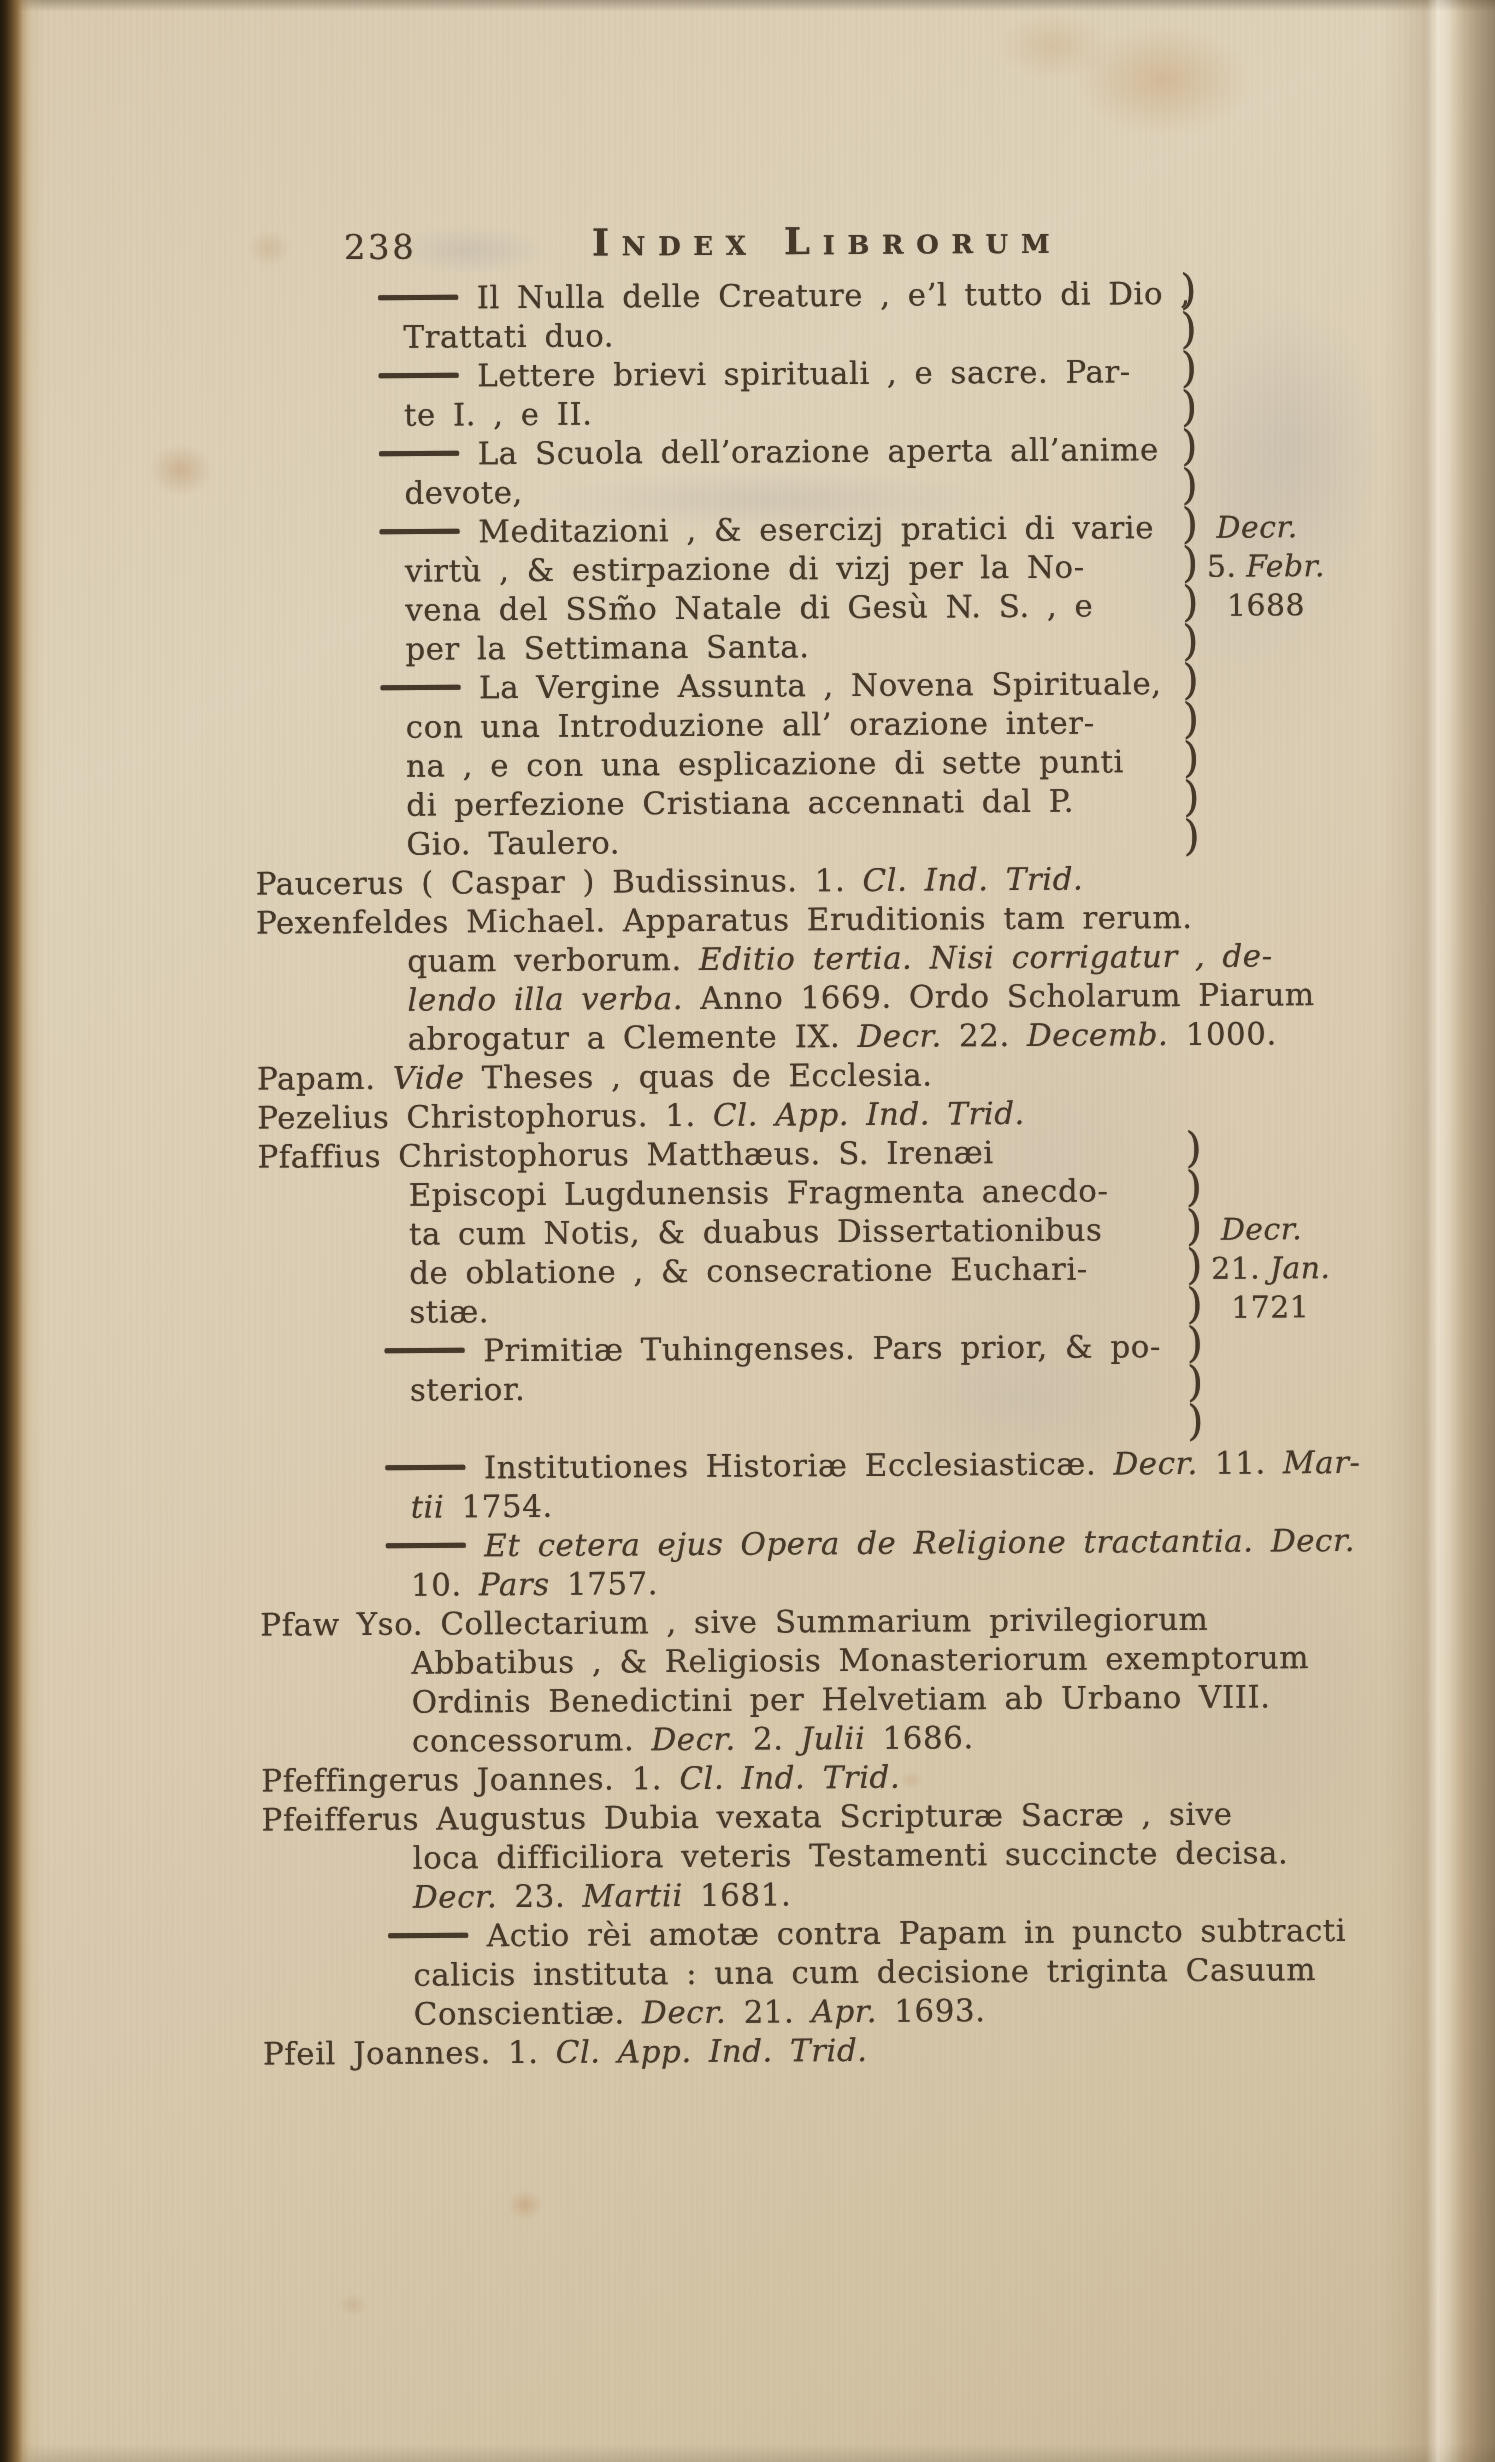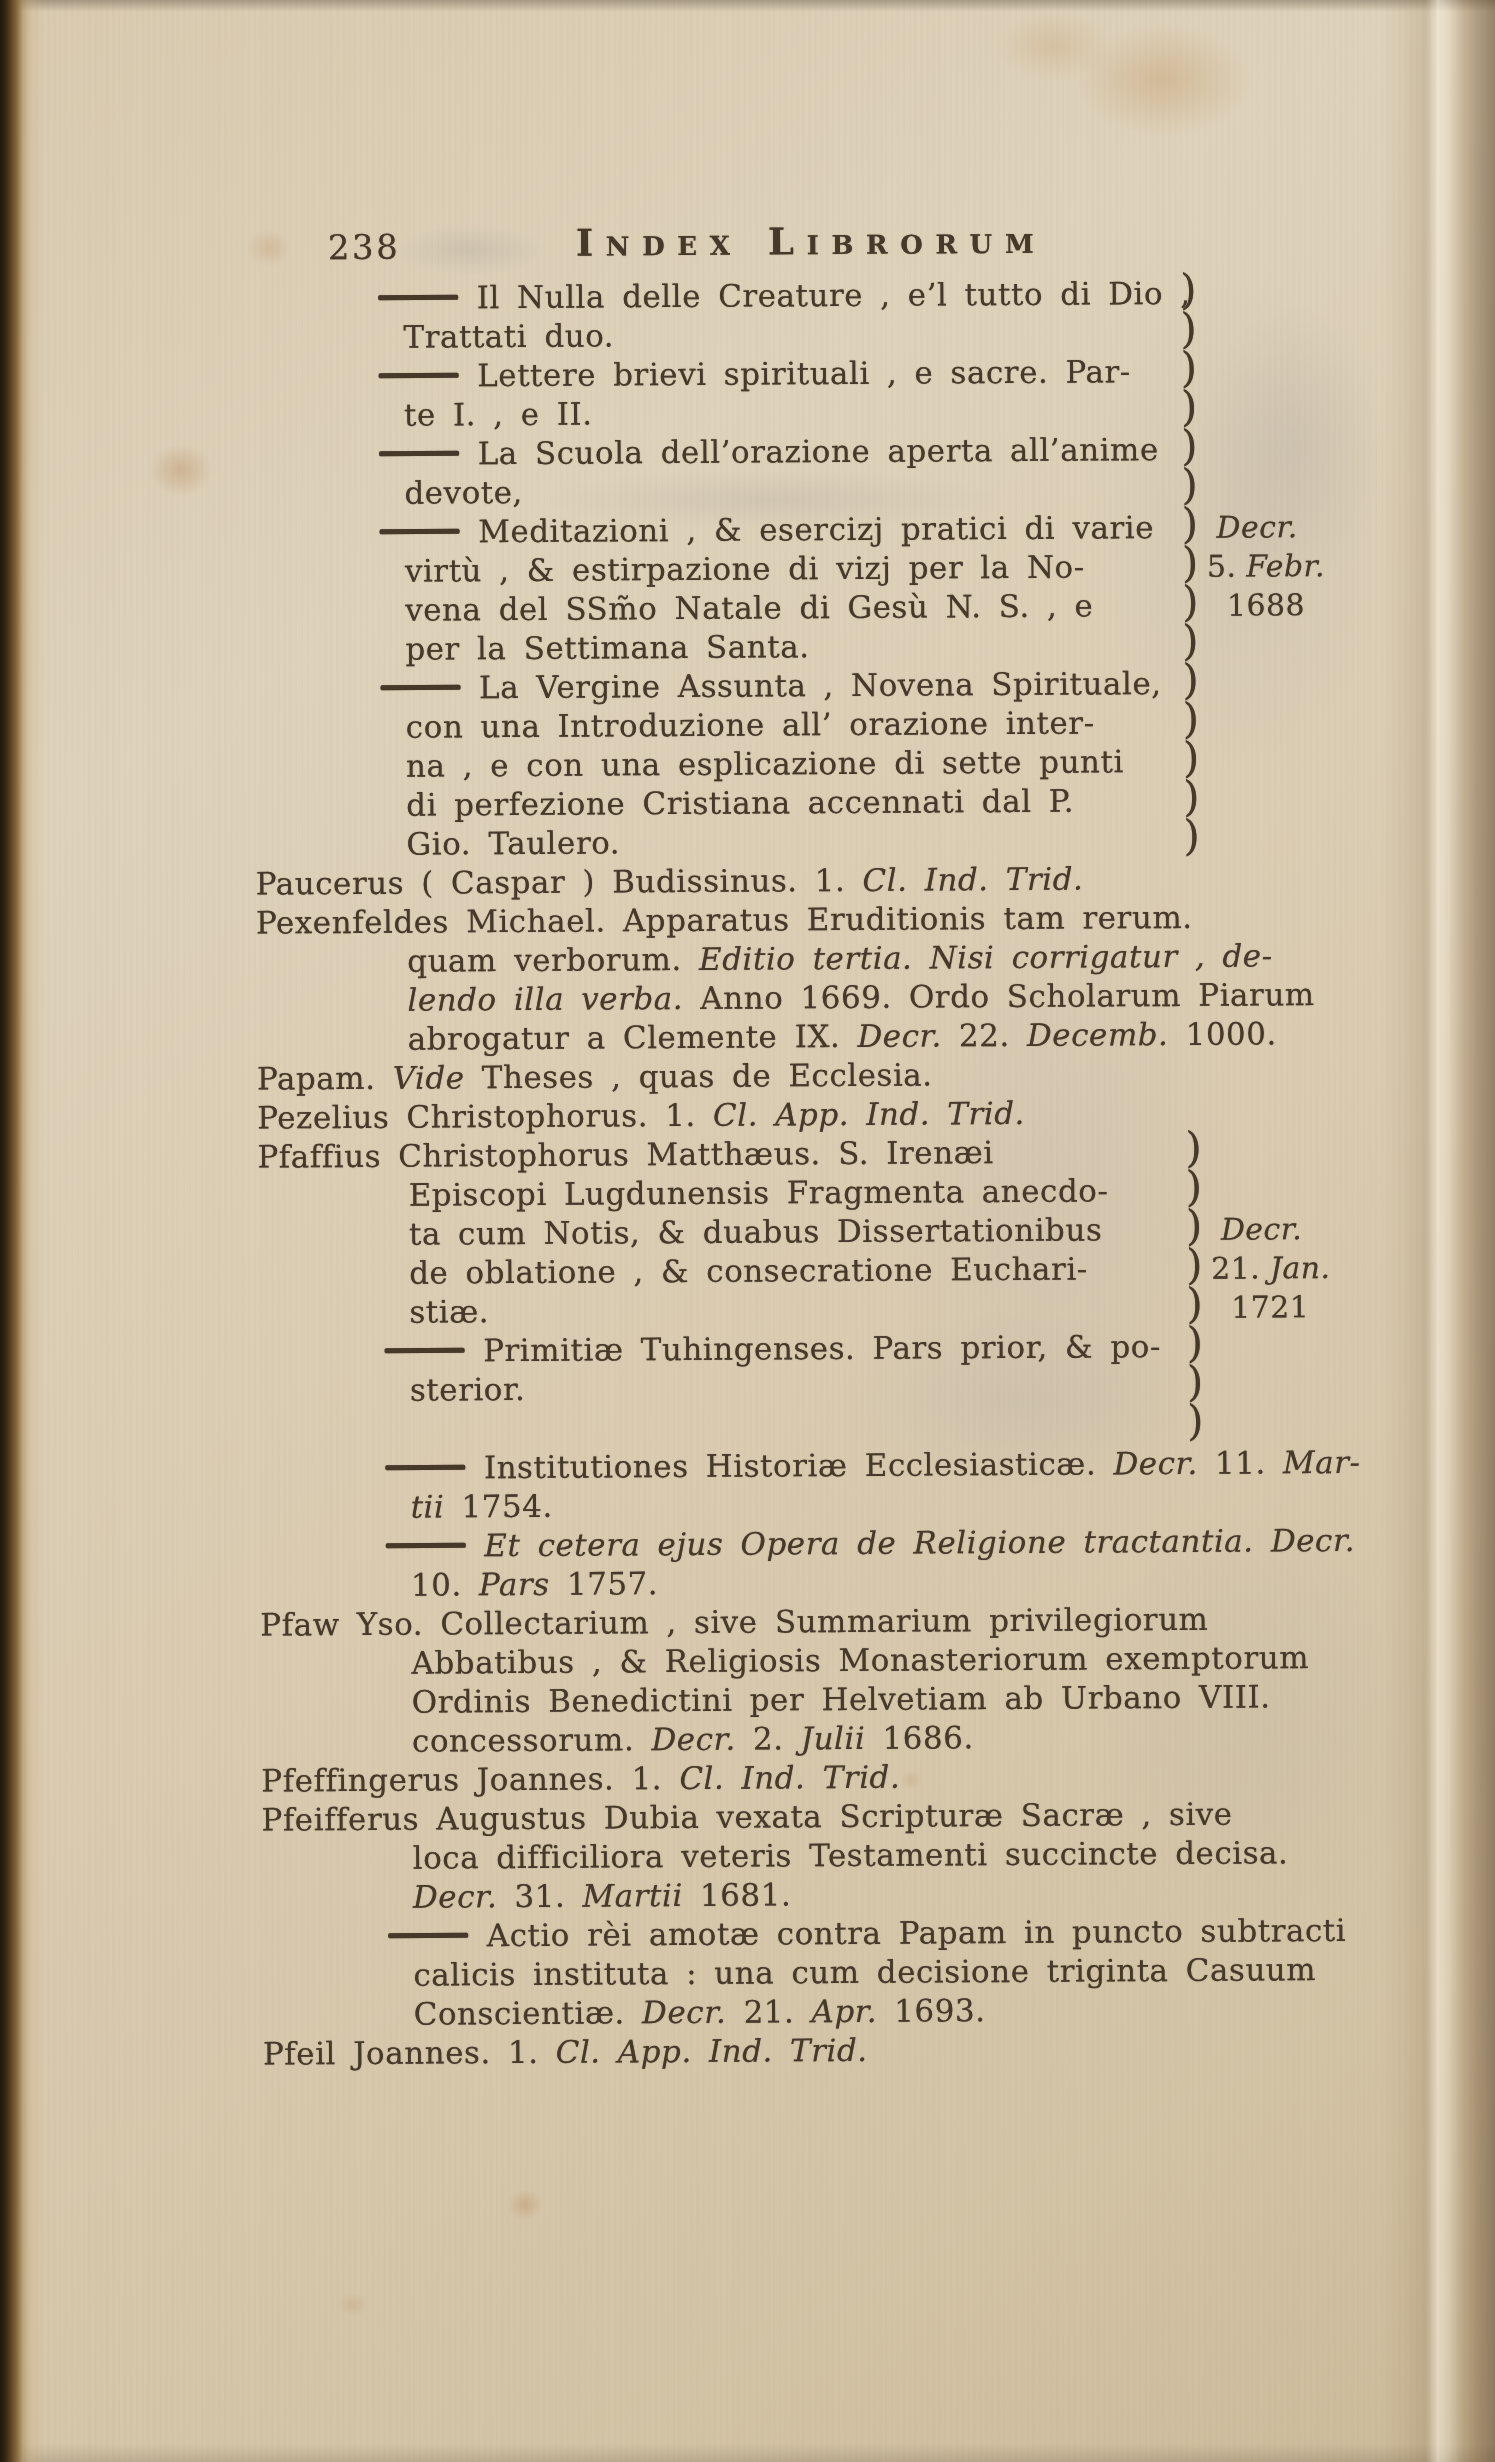--- a/index.html
+++ b/index.html
@@ -29,21 +29,21 @@
       radial-gradient(269px 437px at 1058px 1193px,rgba(104,112,134,.06),rgba(104,112,134,0) 70%),
       radial-gradient(218px 353px at 1243px 521px,rgba(104,112,134,.07),rgba(104,112,134,0) 70%),
       radial-gradient(252px 302px at 1260px 1722px,rgba(104,112,134,.06),rgba(104,112,134,0) 70%),
       
       repeating-linear-gradient(90deg,rgba(120,90,60,.025) 0 2.5px,rgba(120,90,60,0) 2.5px 5.9px),
       
       linear-gradient(150deg,#d9cab0 0%,#ded2ba 25%,#dacbb1 55%,#d3c3a5 85%,#cbba9a 100%);
   }
   .scan-rotate{position:absolute;inset:0;transform:rotate(-0.35deg);transform-origin:353px 269px;}
   .inkish{text-shadow:0 0 1px rgba(70,57,42,.72);}
-  .page-header{position:absolute;top:227px;left:328px;height:45px;white-space:nowrap;}
+  .page-header{position:absolute;top:227px;left:344px;height:45px;white-space:nowrap;}
   .page-num{font-size:34px;letter-spacing:2.5px;}
   .header-title{
     position:absolute;left:248px;top:-5px;
     font-size:37px;font-variant:small-caps;font-weight:600;
     letter-spacing:12.6px;white-space:nowrap;
   }
   .text-block{position:absolute;top:279px;left:252px;width:1142px;font-size:31px;}
   .line{position:relative;height:39px;line-height:39px;white-space:nowrap;}
   .line.author{padding-left:0;}
   .line.cont{padding-left:151px;}
@@ -109,21 +109,21 @@
         <div class="line cont"><span class="txt"><span class="it">tii</span><span> 1754.</span></span></div>
         <div class="line dash"><span class="entry-dash"></span><span class="txt"><span class="it">Et cetera ejus Opera de Religione tractantia.</span><span> </span><span class="it">Decr.</span></span></div>
         <div class="line cont"><span class="txt"><span>10. </span><span class="it">Pars</span><span> 1757.</span></span></div>
         <div class="line author"><span class="txt"><span>Pfaw Yso. Collectarium , sive Summarium privilegiorum</span></span></div>
         <div class="line cont"><span class="txt"><span>Abbatibus , &amp; Religiosis Monasteriorum exemptorum</span></span></div>
         <div class="line cont"><span class="txt"><span>Ordinis Benedictini per Helvetiam ab Urbano VIII.</span></span></div>
         <div class="line cont"><span class="txt"><span>concessorum. </span><span class="it">Decr.</span><span> 2. </span><span class="it">Julii</span><span> 1686.</span></span></div>
         <div class="line author"><span class="txt"><span>Pfeffingerus Joannes. 1. </span><span class="it">Cl. Ind. Trid.</span></span></div>
         <div class="line author"><span class="txt"><span>Pfeifferus Augustus Dubia vexata Scripturæ Sacræ , sive</span></span></div>
         <div class="line cont"><span class="txt"><span>loca difficiliora veteris Testamenti succincte decisa.</span></span></div>
-        <div class="line cont"><span class="txt"><span class="it">Decr.</span><span> 31. </span><span class="it">Martii</span><span> 1681.</span></span></div>
+        <div class="line cont"><span class="txt"><span class="it">Decr.</span><span> 23. </span><span class="it">Martii</span><span> 1681.</span></span></div>
         <div class="line dash"><span class="entry-dash"></span><span class="txt"><span>Actio rèi amotæ contra Papam in puncto subtracti</span></span></div>
         <div class="line cont"><span class="txt"><span>calicis instituta : una cum decisione triginta Casuum</span></span></div>
         <div class="line cont"><span class="txt"><span>Conscientiæ. </span><span class="it">Decr.</span><span> 21. </span><span class="it">Apr.</span><span> 1693.</span></span></div>
         <div class="line author"><span class="txt"><span>Pfeil Joannes. 1. </span><span class="it">Cl. App. Ind. Trid.</span></span></div>
       </div>
   </div>
 </div>
 
 
 </body></html>

